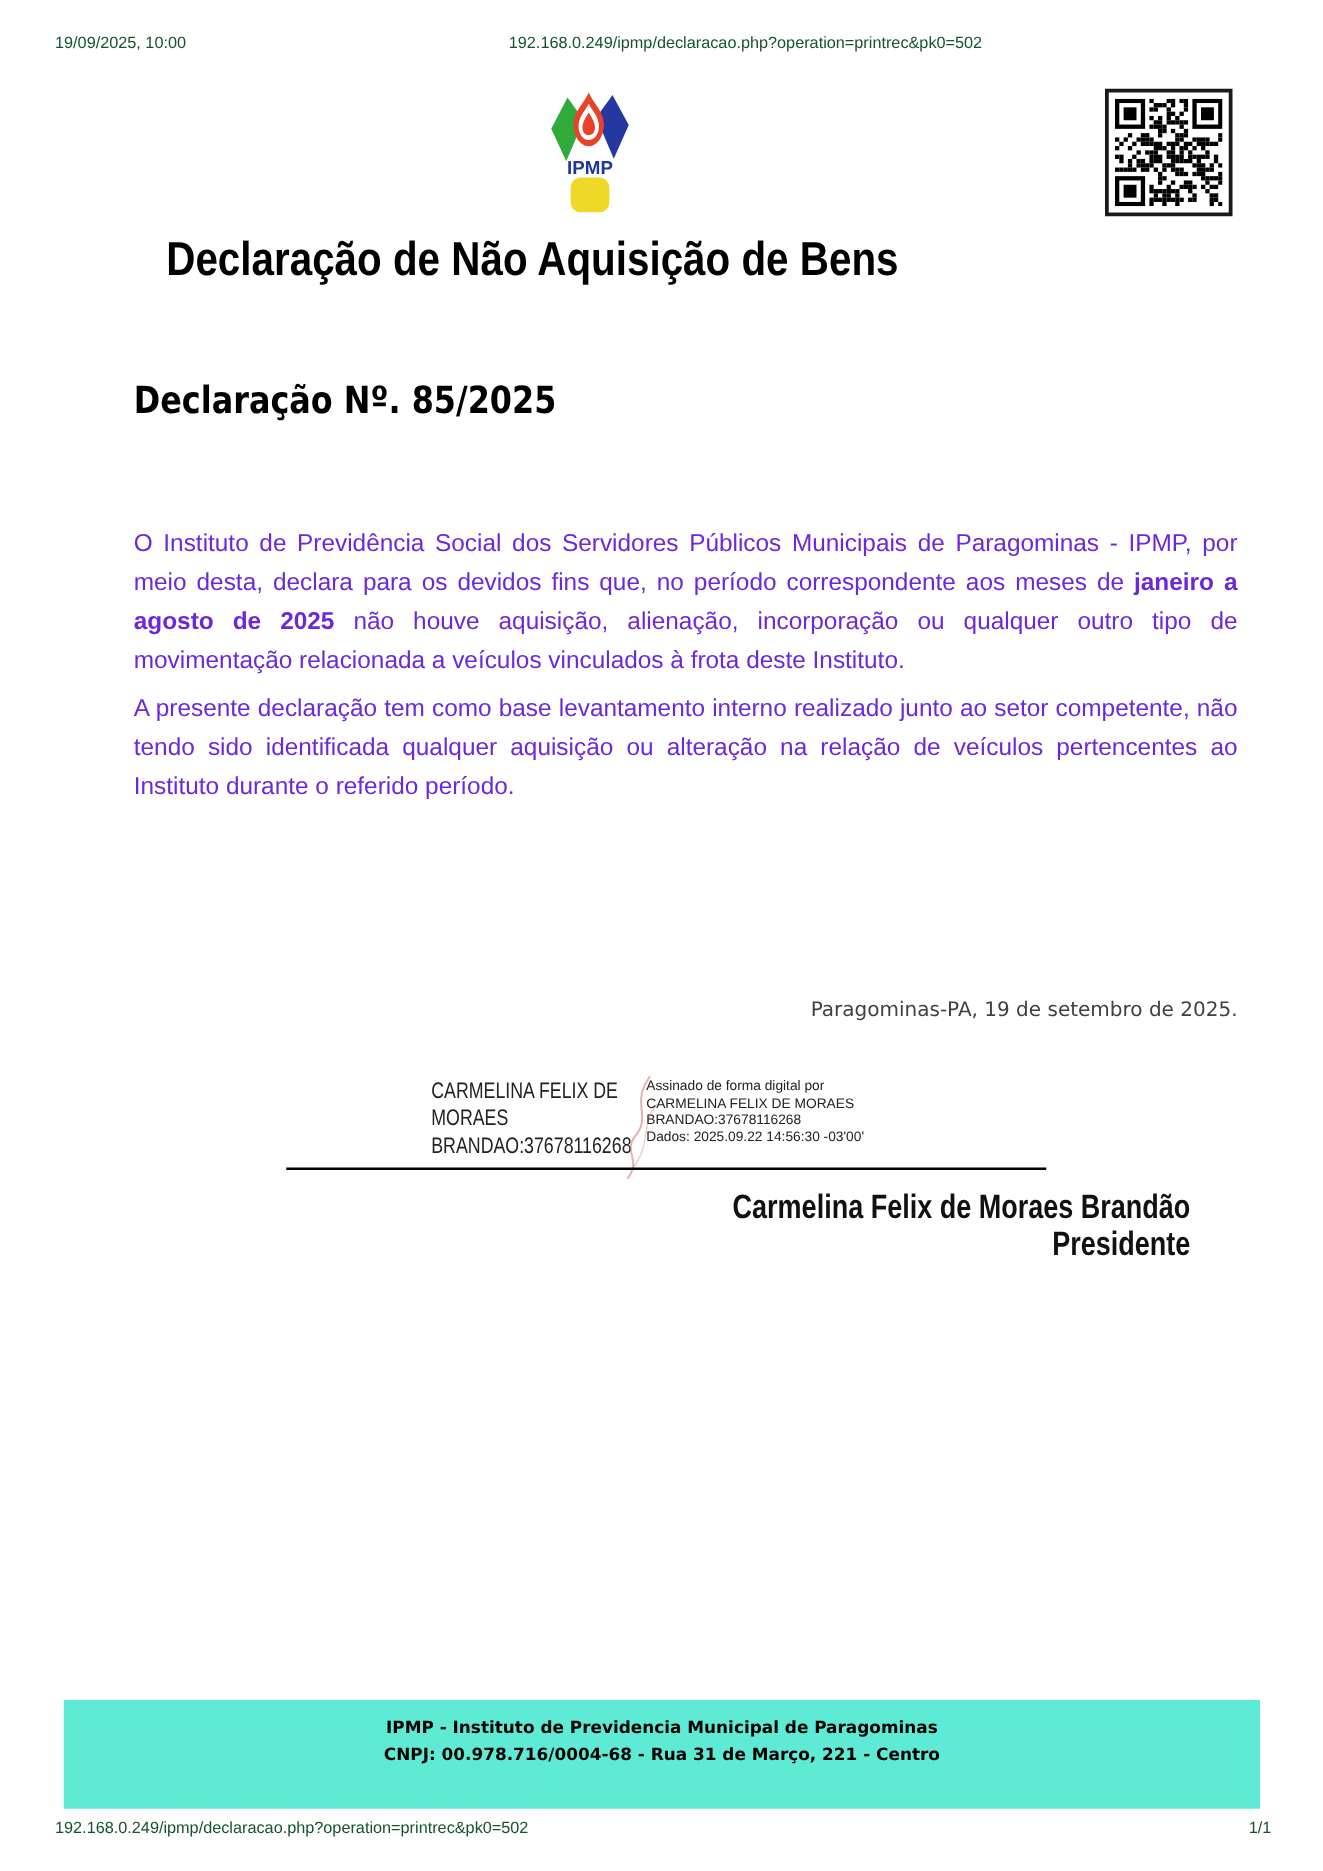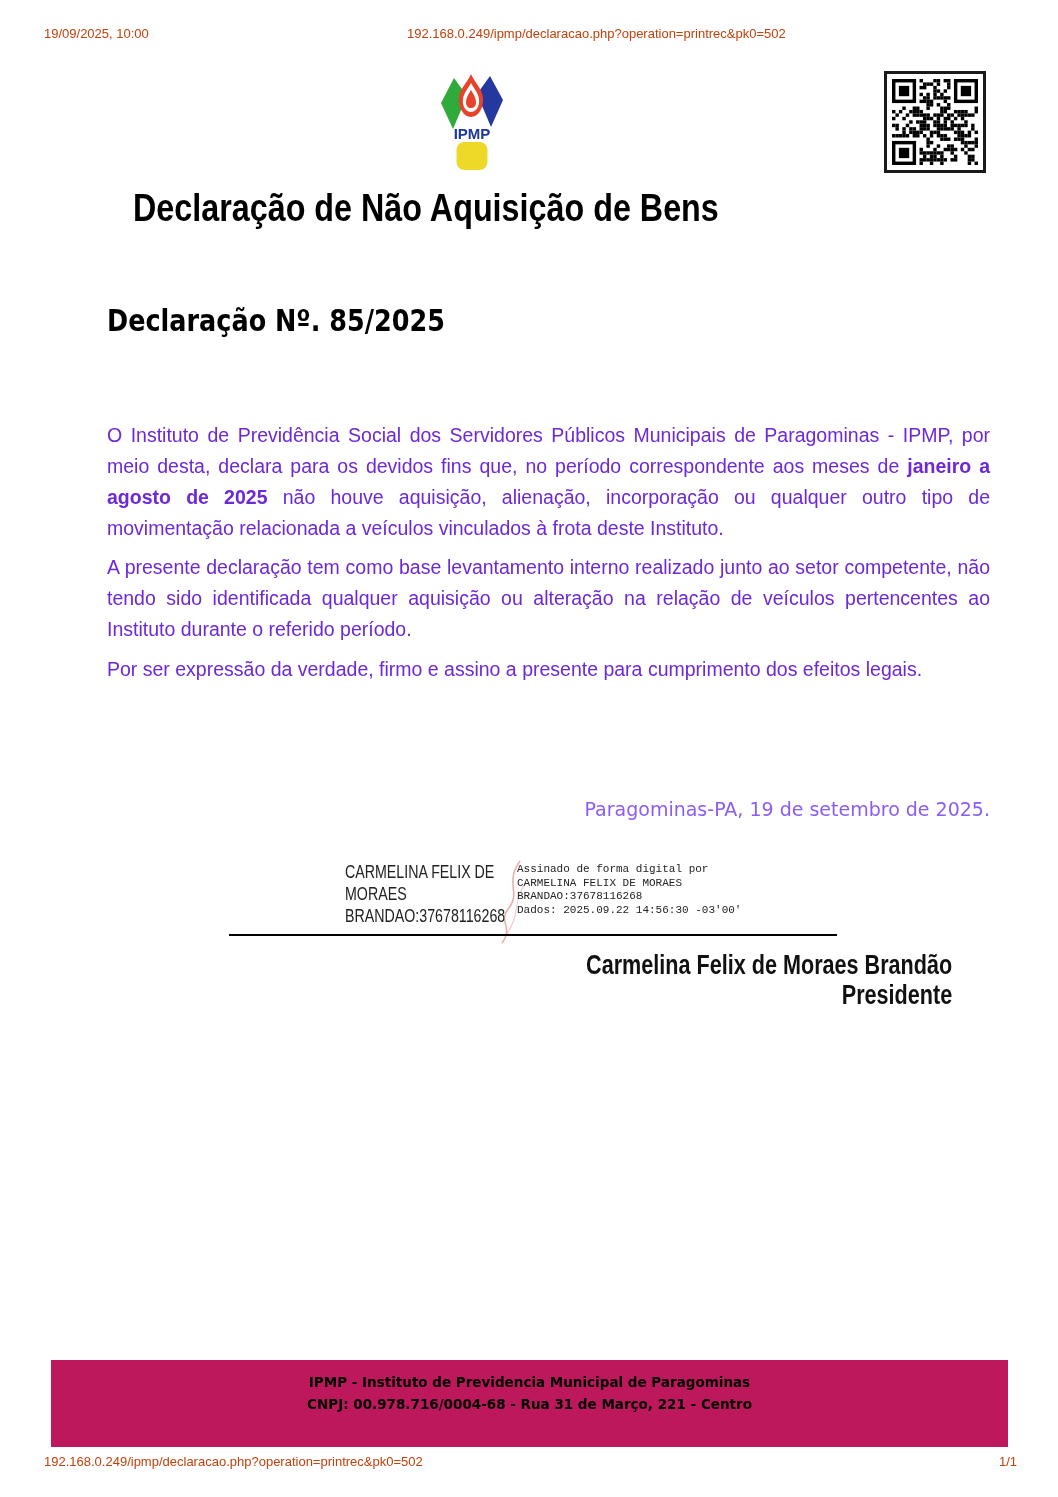--- a/index.html
+++ b/index.html
@@ -8,21 +8,21 @@
     width: 1058px;
     height: 1497px;
     background: #ffffff;
     font-family: "Liberation Sans", sans-serif;
     color: #000;
     overflow: hidden;
   }
   .abs { position: absolute; }
 
   
-  .print-meta { font-size: 13px; color: #c2410c; white-space: nowrap; }
+  .print-meta { font-size: 13px; color: #14532d; white-space: nowrap; }
 
   
   .logo-box { left: 440px; top: 73px; width: 64px; height: 97px; text-align: center; }
 
   
   .qr-box {
     left: 884px; top: 71px; width: 102px; height: 102px;
     border: 3px solid #1a1a1a; background: #fff;
     box-sizing: border-box; padding: 5px;
   }
@@ -53,36 +53,36 @@
   }
   .p1 { top: 420px; }
   .p2 { top: 552px; }
   .p3 { top: 654px; }
   .body-par b { font-weight: bold; }
 
   
   .date-line {
     left: 107px; width: 883px; top: 798px;
     font-family: "DejaVu Sans", sans-serif;
-    font-size: 19px; text-align: right; color: #8b5cf6;
+    font-size: 16px; text-align: right; color: #404040;
   }
 
   
   .cert-name {
     left: 345px; top: 861px; width: 320px;
     font-size: 18px; line-height: 22px; color: #222;
     white-space: pre-line;
     transform: scaleX(0.79); transform-origin: left top;
   }
   .sig-flourish { left: 490px; top: 857px; width: 42px; height: 88px; }
   .cert-details {
     left: 517px; top: 863px; width: 220px;
     font-size: 11px; line-height: 13.5px; color: #222;
   }
-  .cert-details div { white-space: nowrap; font-family: Liberation Mono, monospace; }
+  .cert-details div { white-space: nowrap; }
   .sig-rule { left: 229px; top: 934px; width: 608px; height: 2px; background: #000; }
 
   .signer-block {
     left: 0; top: 950px; width: 1058px;
     text-align: right; font-weight: bold; color: #111;
     font-size: 27px; line-height: 30px;
   }
   .signer-block > div {
     transform: scaleX(0.8); transform-origin: center top;
   }
@@ -355,21 +355,20 @@
   </div>
 
   <h1 class="abs doc-title" style="margin:0">Declaração de Não Aquisição de Bens</h1>
 
   <h2 class="abs decl-number" style="margin:0">Declaração Nº. 85/2025</h2>
 
   <p class="abs body-par p1"><span>O Instituto de Previdência Social dos Servidores Públicos Municipais de Paragominas - IPMP, por meio desta, declara para os devidos fins que, no período correspondente aos meses de </span><b>janeiro a agosto de 2025</b><span> não houve aquisição, alienação, incorporação ou qualquer outro tipo de movimentação relacionada a veículos vinculados à frota deste Instituto.</span></p>
 
   <p class="abs body-par p2">A presente declaração tem como base levantamento interno realizado junto ao setor competente, não tendo sido identificada qualquer aquisição ou alteração na relação de veículos pertencentes ao Instituto durante o referido período.</p>
 
-  <p class="abs body-par p3">Por ser expressão da verdade, firmo e assino a presente para cumprimento dos efeitos legais.</p>
 
   <div class="abs date-line">Paragominas-PA, 19 de setembro de 2025.</div>
 
   <div class="abs cert-name">CARMELINA FELIX DE
 MORAES
 BRANDAO:37678116268</div>
 
   <div class="abs sig-flourish">
     <svg width="42" height="88" viewBox="0 0 42 88" xmlns="http://www.w3.org/2000/svg">
       <path d="M30,4 C14,26 32,36 18,52 C8,66 24,70 12,86" fill="none" stroke="#d4706f" stroke-width="1.6" opacity="0.55"></path>
@@ -384,21 +383,21 @@
     <div>Dados: 2025.09.22 14:56:30 -03'00'</div>
   </div>
 
   <div class="abs sig-rule"></div>
 
   <div class="abs signer-block">
     <div>Carmelina Felix de Moraes Brandão</div>
     <div>Presidente</div>
   </div>
 
-  <div class="abs office-footer" style="background-color: #be185d;">
+  <div class="abs office-footer" style="background-color: #5eead4;">
     <div>IPMP - Instituto de Previdencia Municipal de Paragominas</div>
     <div>CNPJ: 00.978.716/0004-68 - Rua 31 de Março, 221 - Centro</div>
   </div>
 
   <div class="abs print-meta footer-url">192.168.0.249/ipmp/declaracao.php?operation=printrec&amp;pk0=502</div>
   <div class="abs print-meta footer-page">1/1</div>
 
 </div>
 
 </body></html>

